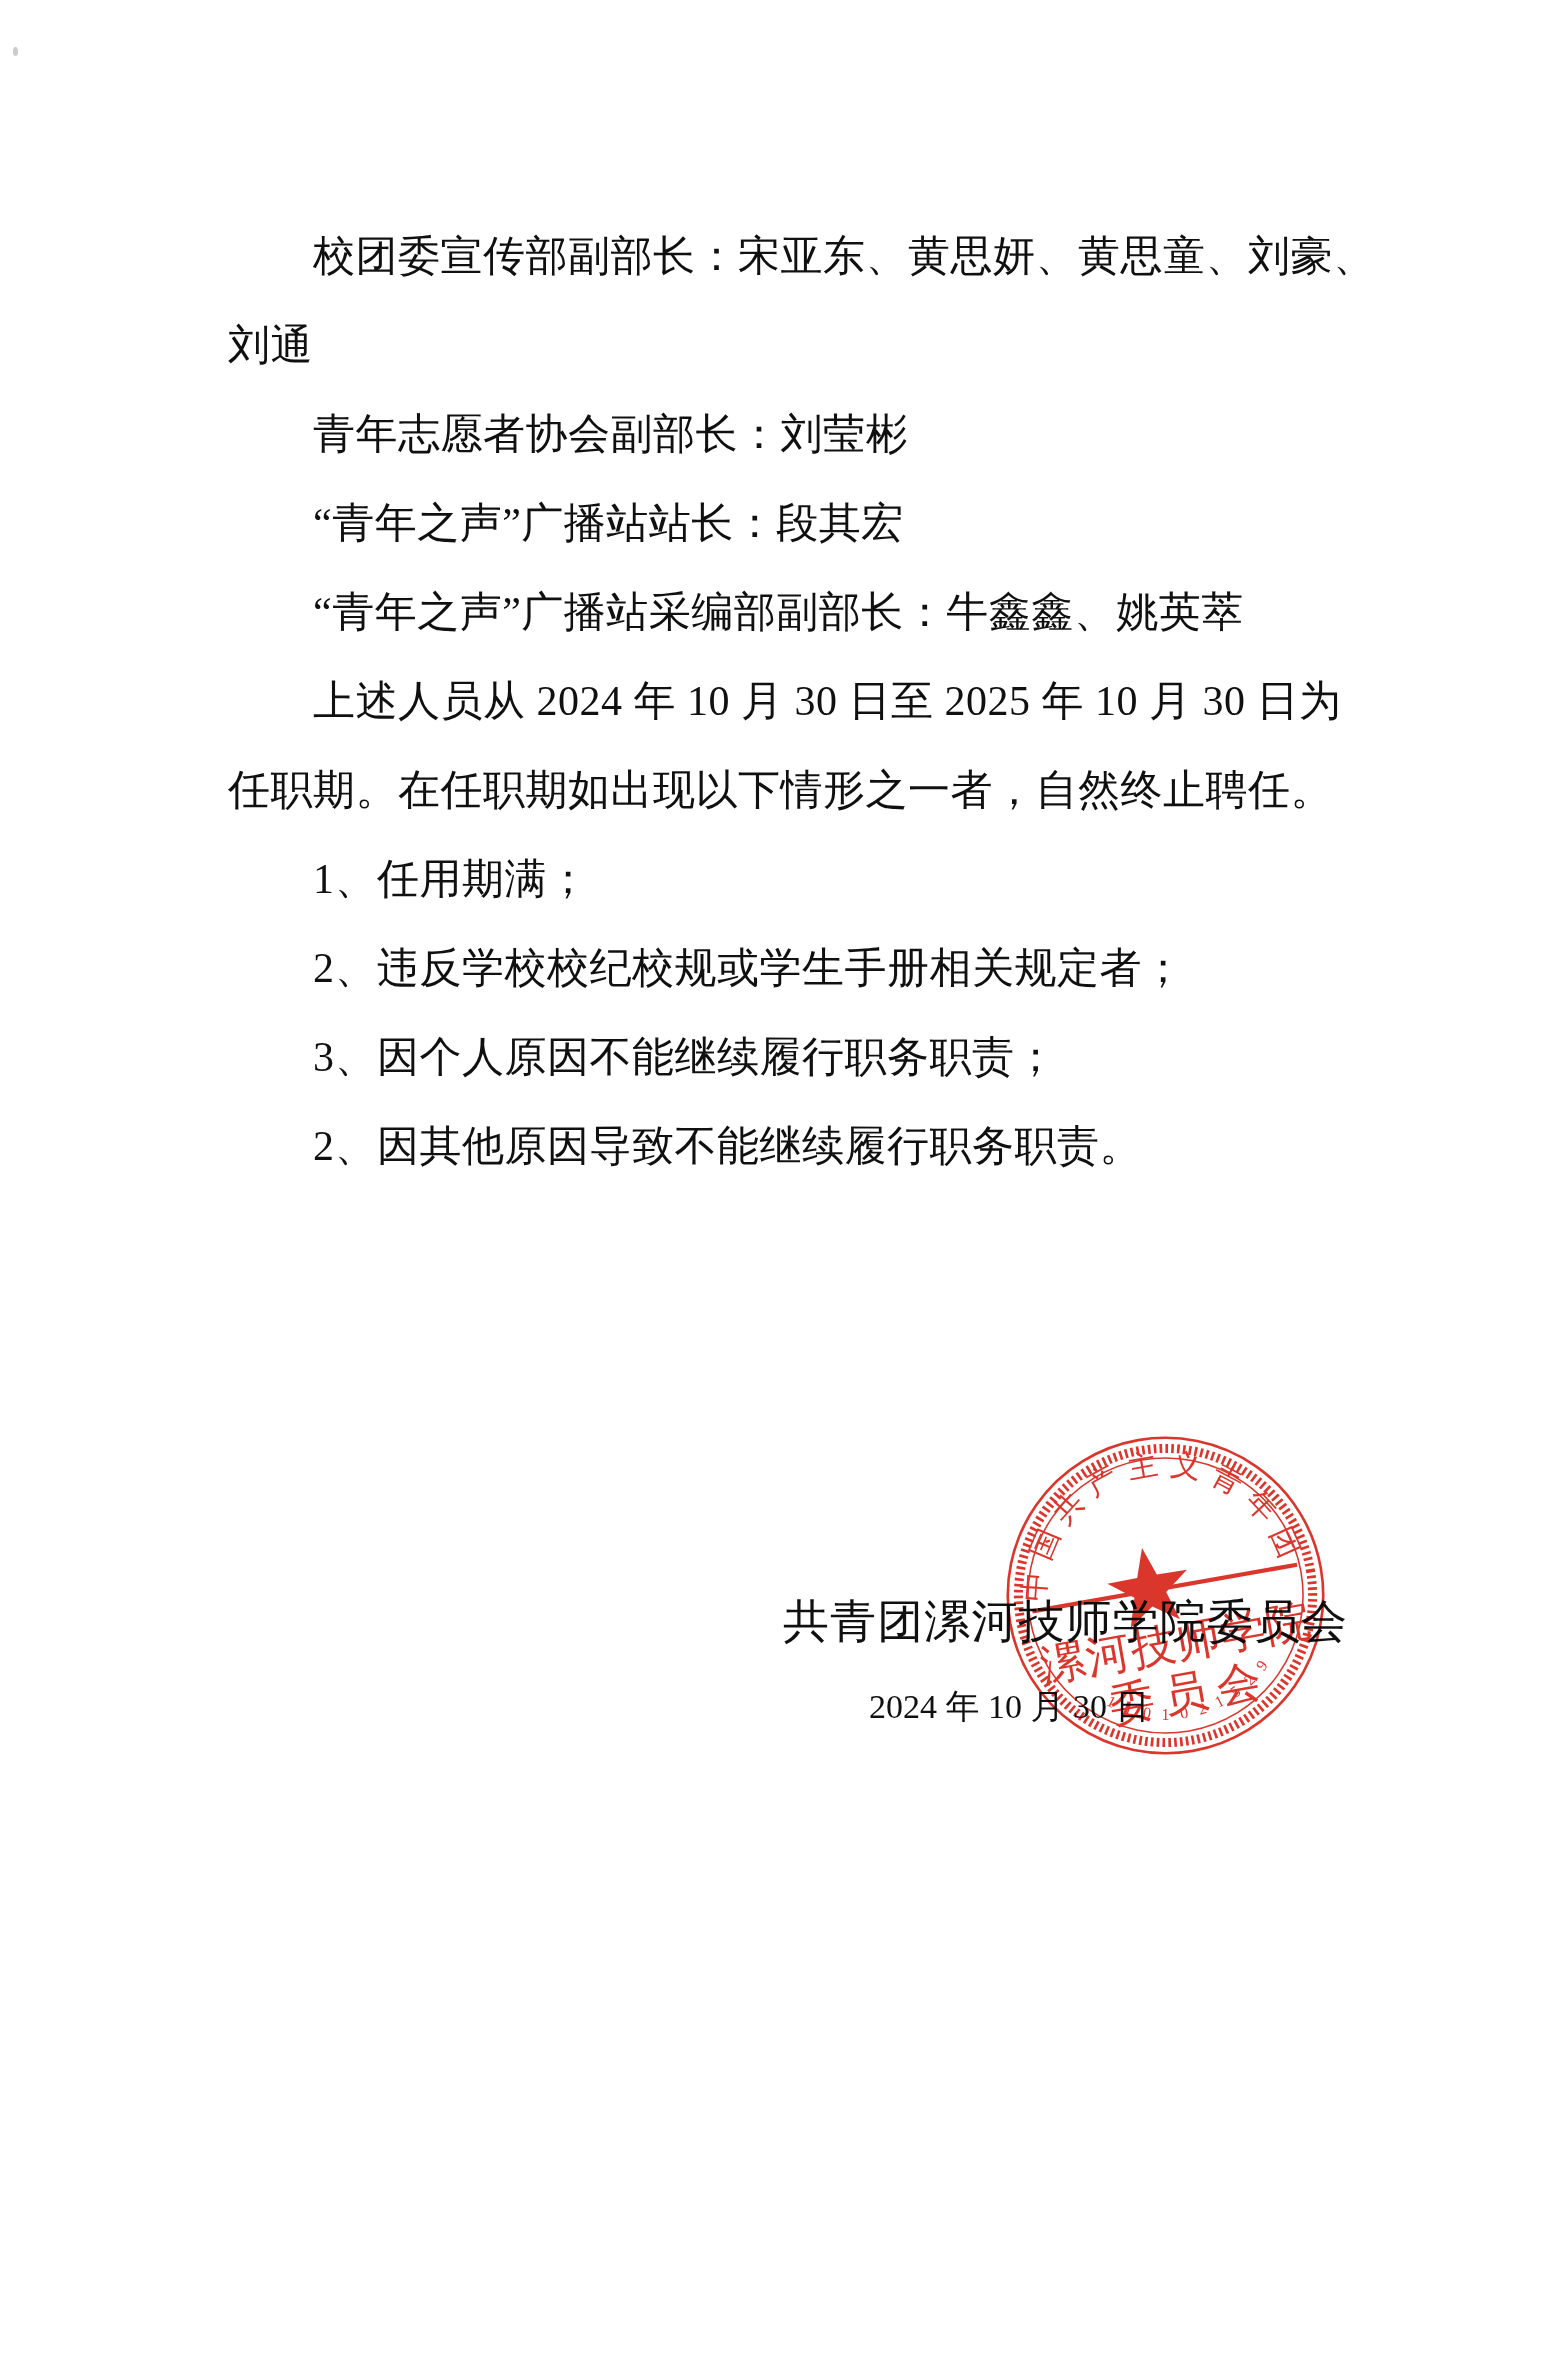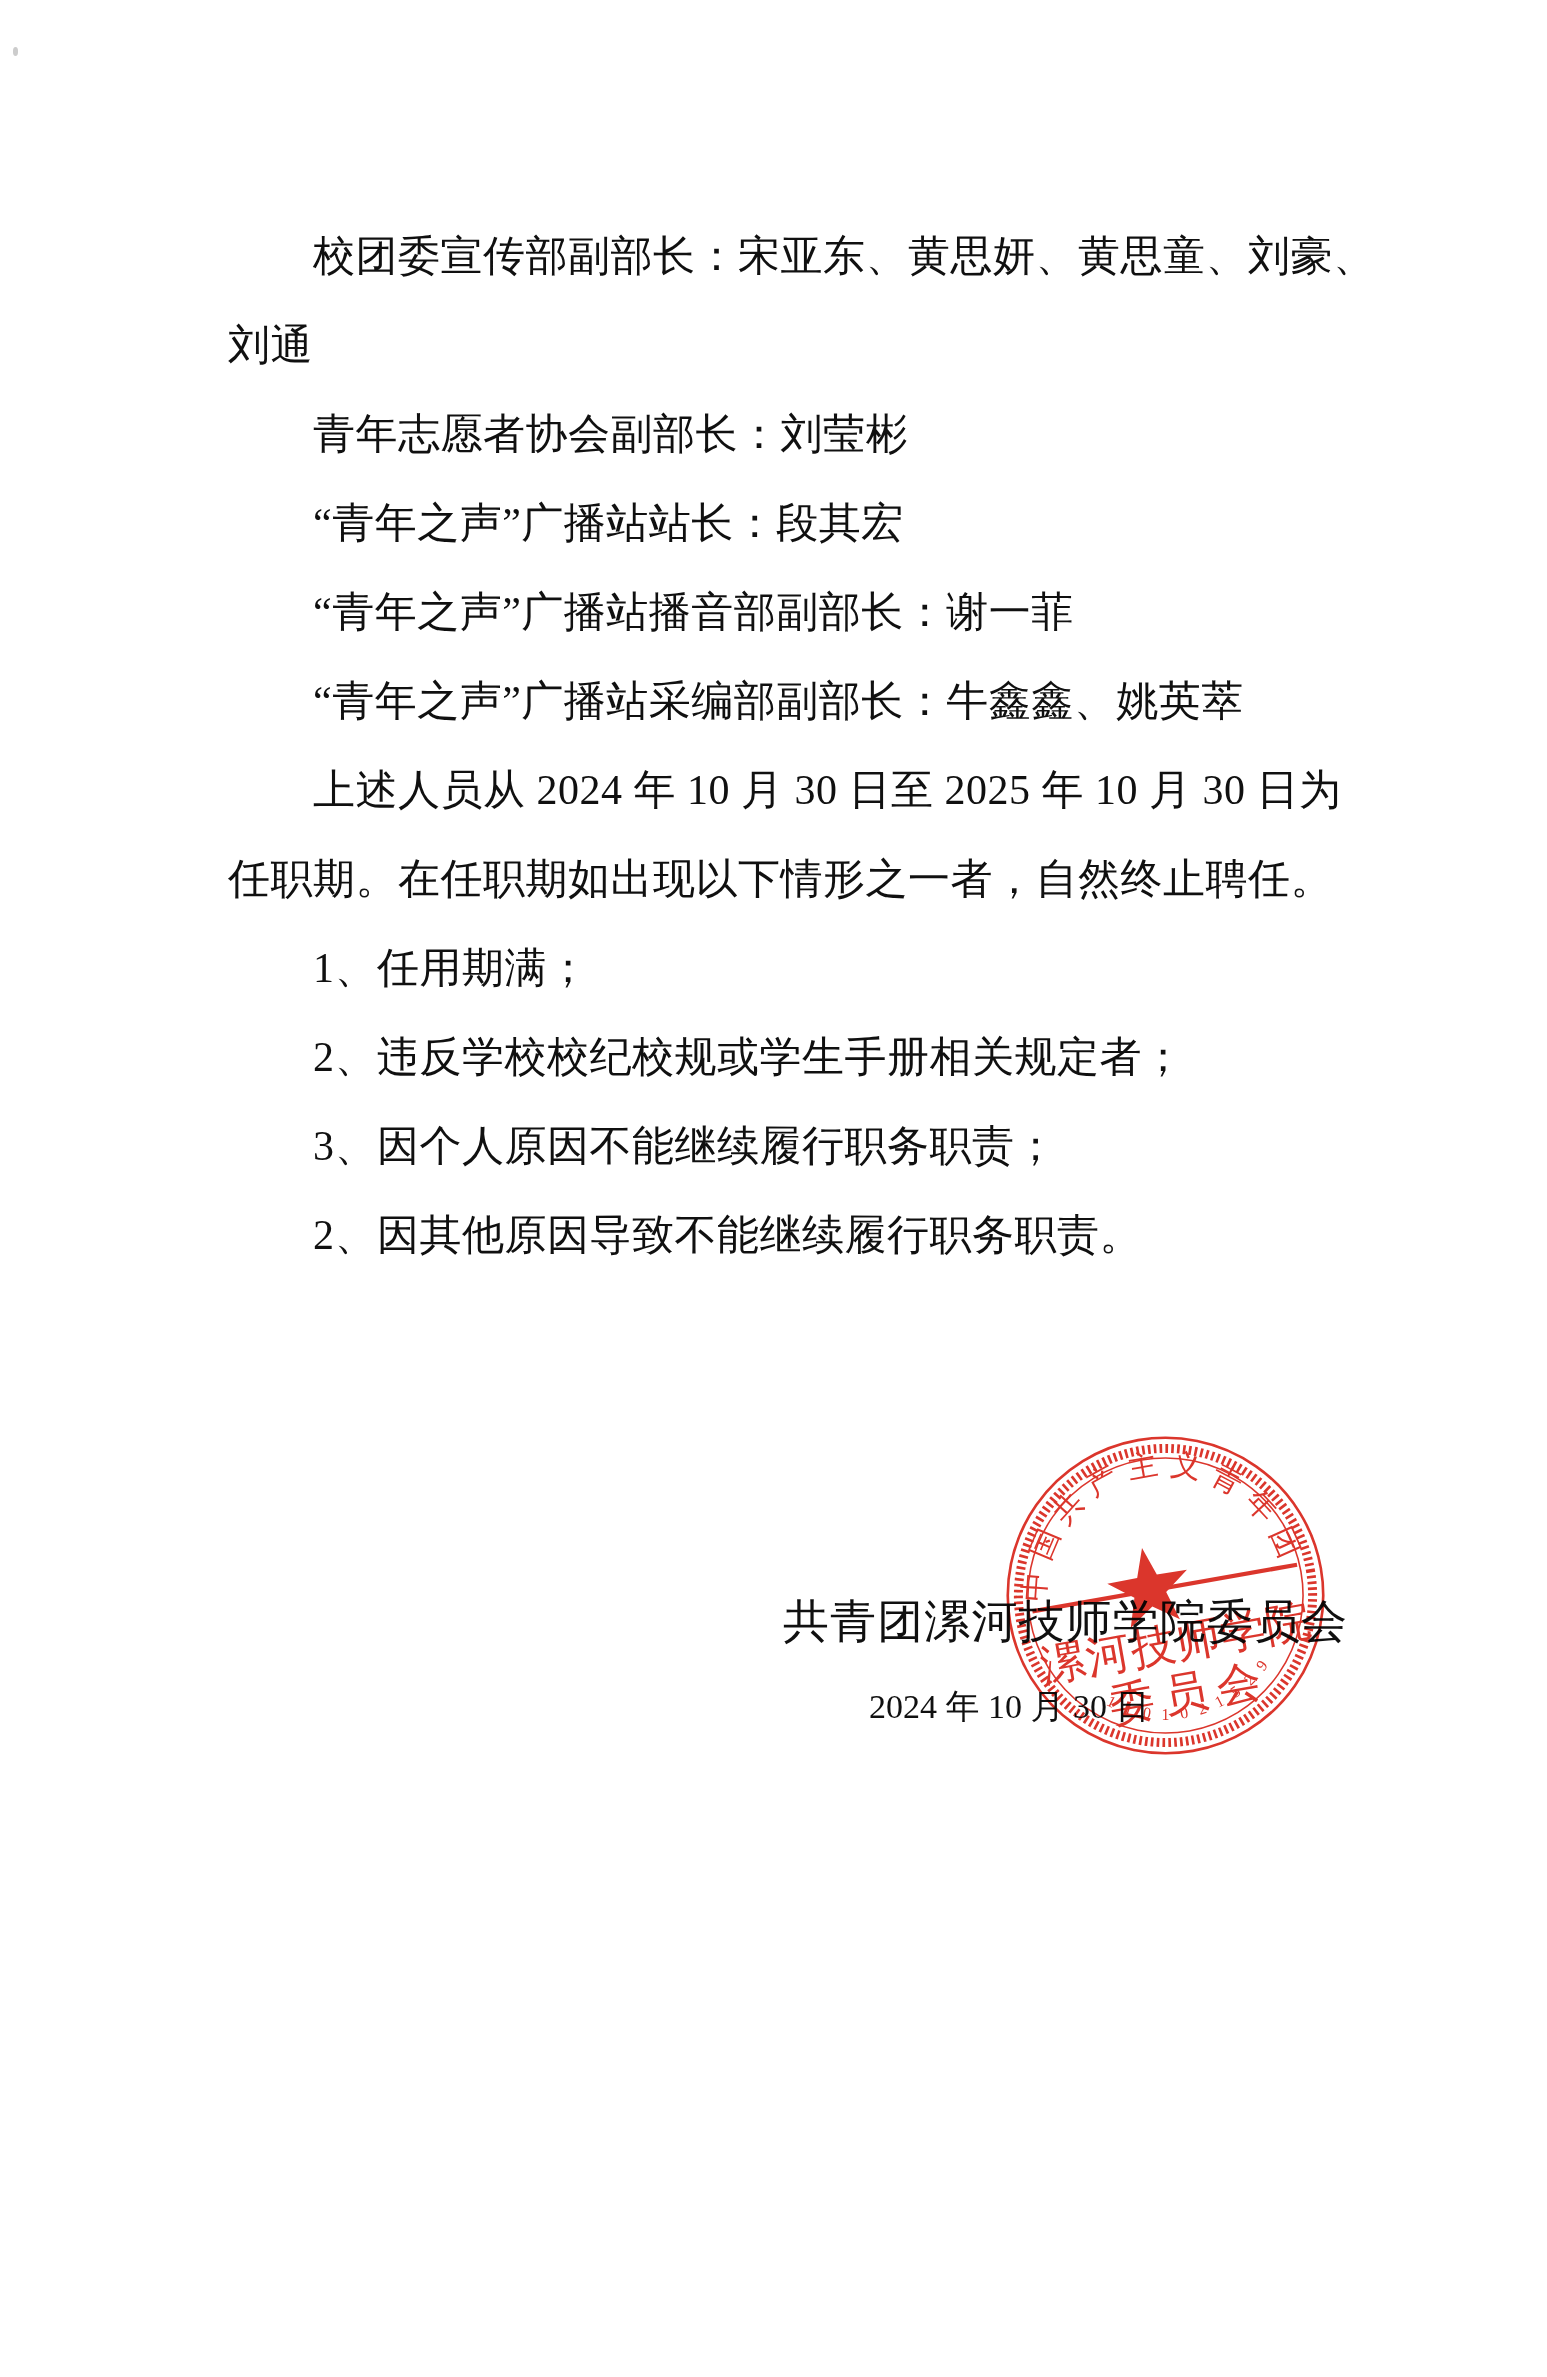--- a/index.html
+++ b/index.html
@@ -54,21 +54,20 @@
 </head>
 <body style="background: rgb(255, 255, 255);">
 
 <div class="speck"></div>
 
 <div class="body-text">
     <div class="line indent">校团委宣传部副部长：宋亚东、黄思妍、黄思童、刘豪、</div>
     <div class="line">刘通</div>
     <div class="line indent">青年志愿者协会副部长：刘莹彬</div>
     <div class="line indent">“青年之声”广播站站长：段其宏</div>
-    <div class="line indent">“青年之声”广播站播音部副部长：谢一菲</div>
     <div class="line indent">“青年之声”广播站采编部副部长：牛鑫鑫、姚英萃</div>
     <div class="line indent">上述人员从 2024 年 10 月 30 日至 2025 年 10 月 30 日为</div>
     <div class="line">任职期。在任职期如出现以下情形之一者，自然终止聘任。</div>
     <div class="line indent">1、任用期满；</div>
     <div class="line indent">2、违反学校校纪校规或学生手册相关规定者；</div>
     <div class="line indent">3、因个人原因不能继续履行职务职责；</div>
     <div class="line indent">2、因其他原因导致不能继续履行职务职责。</div>
   </div>
 
 <div class="signature">共青团漯河技师学院委员会</div>

